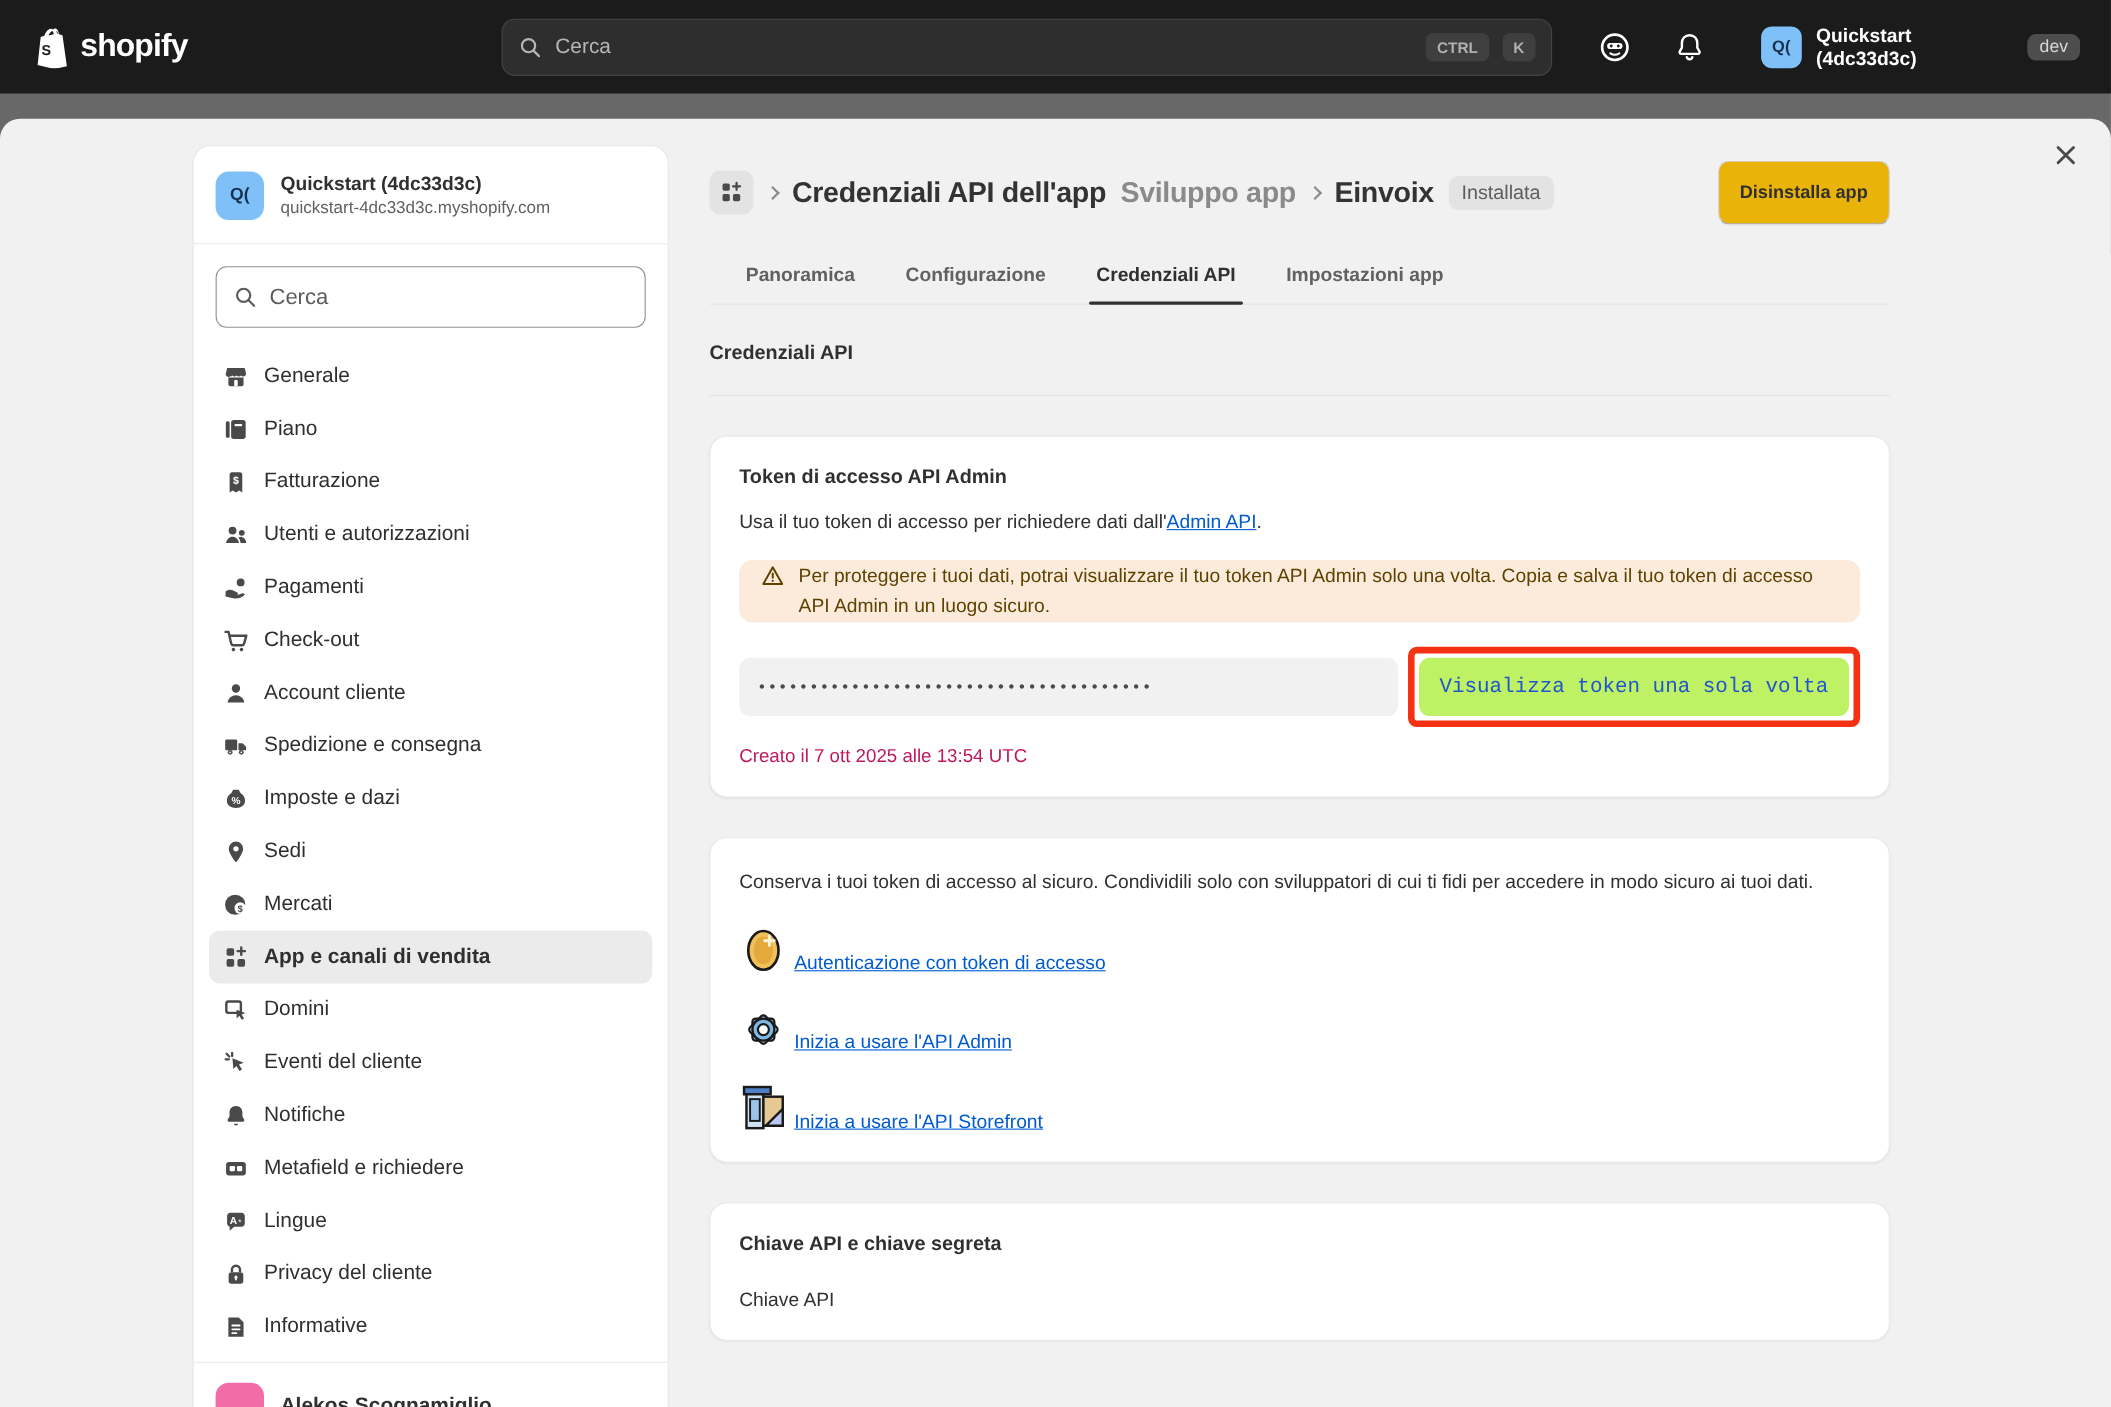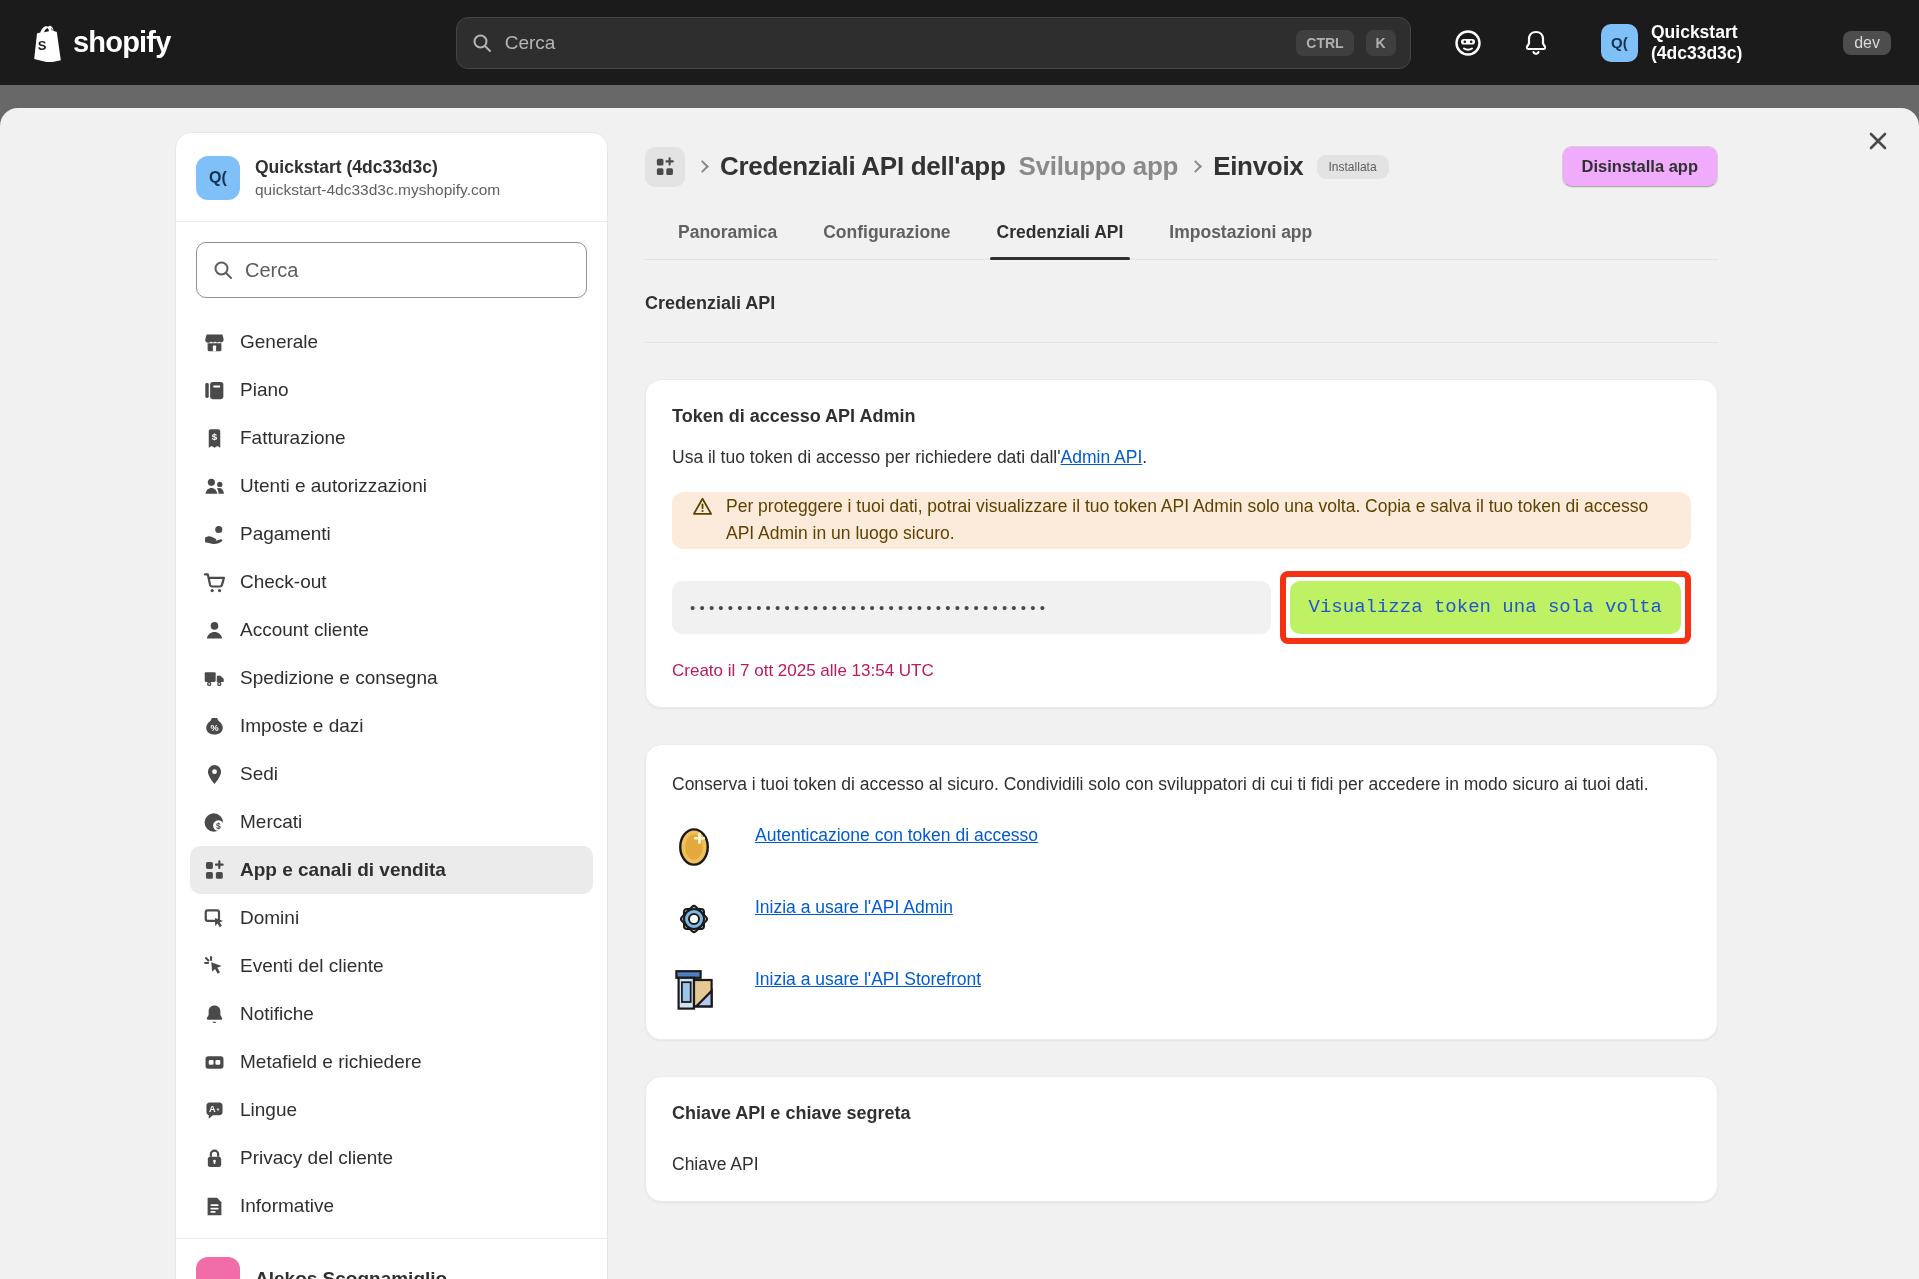--- a/index.html
+++ b/index.html
@@ -41,41 +41,41 @@
   .user-avatar{width:44px;height:44px;border-radius:12px;background:#f06da8;flex:none}
   .user-name{font-size:19px;font-weight:700;color:#303030}
 
   
   .main{width:1073px;margin-left:37px;padding-top:14px}
   .breadcrumb{display:flex;align-items:center;gap:13px}
   .crumb-ic{width:40px;height:40px;border-radius:10px;background:#e3e3e3;display:flex;align-items:center;justify-content:center;flex:none}
   .chev{width:9px;height:9px;border-top:2.5px solid #8a8a8a;border-right:2.5px solid #8a8a8a;transform:rotate(45deg);flex:none}
   .crumb-strong{font-size:26px;font-weight:700;color:#333;letter-spacing:-.3px}
   .crumb-muted{font-size:26px;font-weight:600;color:#8a8a8a;letter-spacing:-.3px}
-  .inst-badge{background:#e3e3e3;color:#5c5c5c;font-size:12px;font-weight:500;border-radius:9px;padding:5px 12px}
-  .uninstall{margin-left:auto;background:#f0abfc;border:1px solid #d0d0d0;border-bottom-color:#ababab;border-radius:10px;height:41px;padding:0 19px;font-size:16.5px;font-weight:600;color:#303030;cursor:pointer;box-shadow:0 1px 0 rgba(26,26,26,.07)}
+  .inst-badge{background:#e3e3e3;color:#5c5c5c;font-size:18px;font-weight:500;border-radius:9px;padding:5px 12px}
+  .uninstall{margin-left:auto;background:#eab308;border:1px solid #d0d0d0;border-bottom-color:#ababab;border-radius:10px;height:58px;padding:0 19px;font-size:16.5px;font-weight:600;color:#303030;cursor:pointer;box-shadow:0 1px 0 rgba(26,26,26,.07)}
   .tabs{display:flex;gap:12px;margin-top:20px;border-bottom:1px solid #e3e3e3;padding-left:16px}
   .tab{padding:15px 17px 16px;font-size:17.5px;font-weight:600;color:#616161;position:relative;cursor:pointer}
   .tab.active{color:#303030}
   .tab.active::after{content:"";position:absolute;left:10px;right:10px;bottom:-1px;height:3px;border-radius:3px;background:#303030}
   .section-title{margin-top:33px;font-size:18px;font-weight:700;color:#303030}
   .section-rule{margin-top:28px;border-top:1px solid #e3e3e3}
   .card{background:#fff;border:1px solid #ebebeb;border-radius:16px;box-shadow:0 1px 2px rgba(0,0,0,.06);padding:26px;margin-top:36px}
   .card-title{font-size:18px;font-weight:700;color:#303030}
   .body-text{font-size:17.5px;color:#303030;line-height:1.5}
   .card .desc{margin-top:17px}
   a.lnk{color:#005bd3;text-decoration:underline;cursor:pointer}
   .warning{margin-top:22px;background:#fcebdb;border-radius:12px;padding:1px 20px;display:flex;gap:13px;align-items:flex-start;color:#5e4200;font-size:17.5px;line-height:1.55;width:100%}
   .token-row{margin-top:22px;display:flex;align-items:center}
   .token-field{flex:1;background:#f1f1f1;border-radius:10px;height:53px;display:flex;align-items:center;padding:0 18px;font-size:15px;letter-spacing:4.2px;color:#4a4a4a;overflow:hidden;white-space:nowrap}
   .reveal-wrap{border:6px solid #f43213;border-radius:8px;padding:4px;margin-left:9px;flex:none}
   .reveal-btn{background:#bef264;border:none;border-radius:10px;height:53px;padding:0 19px;font-size:19px;color:#2056cd;cursor:pointer;white-space:nowrap;font-family:Liberation Mono, monospace}
   .created{margin-top:17px;font-size:17px;color:#be185d}
   .res-links{margin-top:28px}
-  .res-row{display:flex;align-items:flex-start;gap:39px;margin-top:28px}
+  .res-row{display:flex;align-items:flex-end;gap:6px;margin-top:28px}
   .res-row:first-child{margin-top:0}
   .res-ic{width:44px;height:44px;flex:none;display:flex;align-items:center;justify-content:center}
   .res-row a{font-size:17.5px}
   .keys-label{margin-top:30px;font-size:17.5px;font-weight:500;color:#303030}
   svg{display:block}
 </style>
 </head>
 <body>
 
 <div class="topbar">

